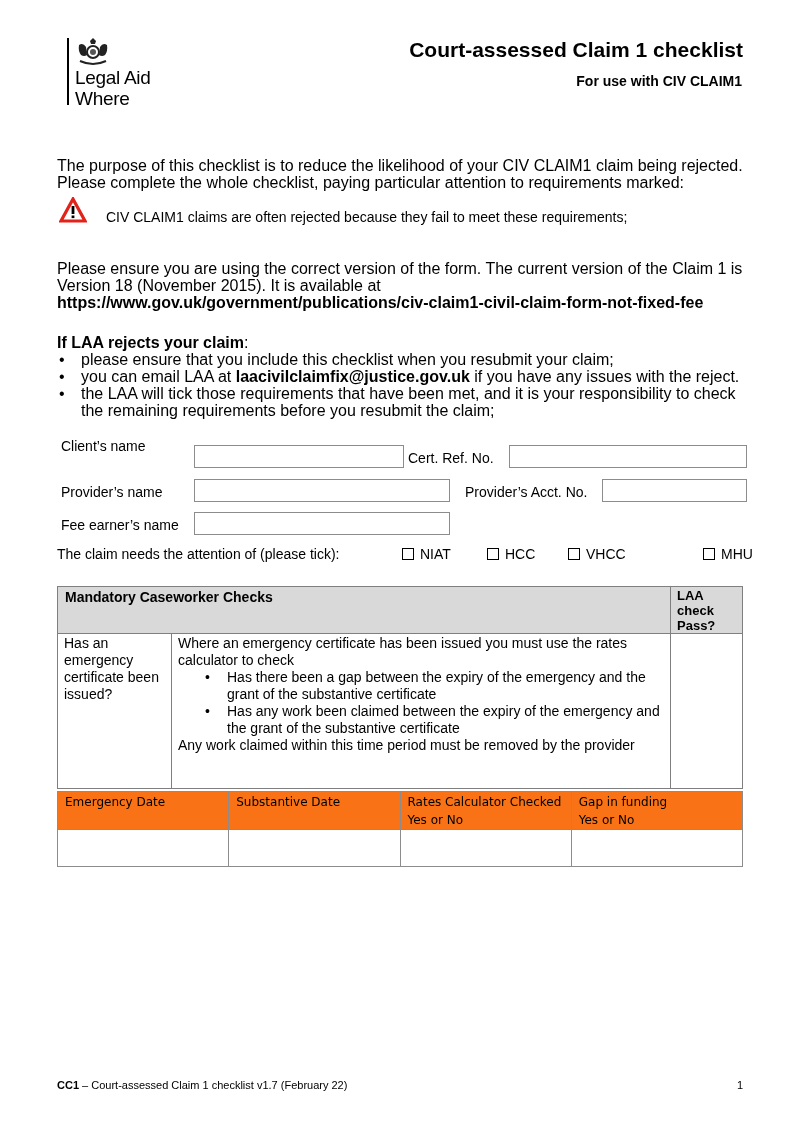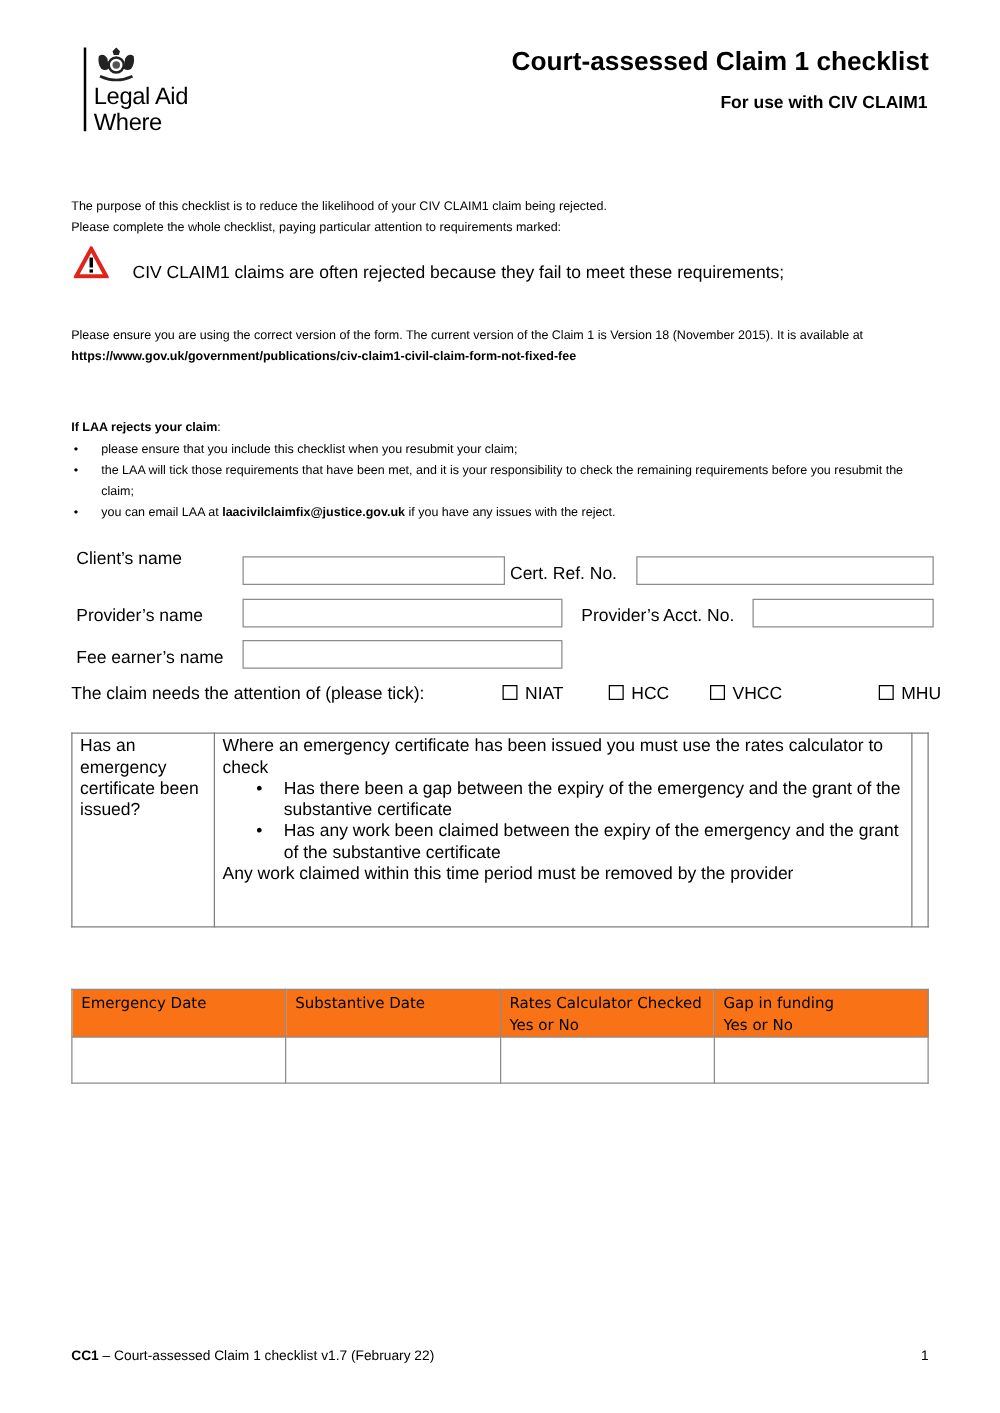--- a/index.html
+++ b/index.html
@@ -11,21 +11,21 @@
 
   
   .logo-bar { left: 67px; top: 38px; width: 2px; height: 67px; background: #000; }
   .crest { left: 76px; top: 37px; width: 34px; height: 30px; }
   .logo-text { left: 75px; top: 67px; font-size: 19px; line-height: 21px; letter-spacing: -0.3px; }
 
   
   .title { right: 57px; top: 38px; font-size: 21px; font-weight: bold; text-align: right; }
   .subtitle { right: 58px; top: 73px; font-size: 14px; font-weight: bold; text-align: left; }
 
-  .para { left: 57px; width: 690px; font-size: 10px; line-height: 17px; }
+  .para { left: 57px; width: 690px; font-size: 16px; line-height: 17px; }
   .bold { font-weight: bold; }
 
   .warn-icon { left: 59px; top: 197px; width: 28px; height: 26px; }
   .warn-text { left: 106px; top: 209px; font-size: 14px; }
 
   ul.bullets { margin: 0; padding: 0; list-style: none; }
   ul.bullets li { position: relative; padding-left: 24px; line-height: 17px; }
   ul.bullets li::before { content: "•"; position: absolute; left: 2px; top: 0; }
 
   
@@ -90,22 +90,22 @@
 <div class="abs warn-text">CIV CLAIM1 claims are often rejected because they fail to meet these requirements;</div>
 
 <div class="abs para" style="top:260px;">
   <span>Please ensure you are using the correct version of the form.  The current version of the Claim 1 is Version 18 (November 2015).  It is available at </span><span class="bold">https://www.gov.uk/government/publications/civ-claim1-civil-claim-form-not-fixed-fee</span>
 </div>
 
 <div class="abs para" style="top:334px;">
   <div style="line-height:17px;"><span class="bold">If LAA rejects your claim</span><span>:</span></div>
   <ul class="bullets">
     <li>please ensure that you include this checklist when you resubmit your claim;</li>
+    <li><span>you can email LAA at </span><span class="bold">laacivilclaimfix@justice.gov.uk</span><span> if you have any issues with the reject.</span></li>
     <li>the LAA will tick those requirements that have been met, and it is your responsibility to check the remaining requirements before you resubmit the claim;</li>
-    <li><span>you can email LAA at </span><span class="bold">laacivilclaimfix@justice.gov.uk</span><span> if you have any issues with the reject.</span></li>
   </ul>
 </div>
 
 <div class="abs flabel" style="left:61px; top:438px;">Client’s name</div>
 <div class="abs fbox" style="left:194px; top:445px; width:210px;"></div>
 <div class="abs flabel" style="left:408px; top:450px;">Cert. Ref. No.</div>
 <div class="abs fbox" style="left:509px; top:445px; width:238px;"></div>
 
 <div class="abs flabel" style="left:61px; top:484px;">Provider’s name</div>
 <div class="abs fbox" style="left:194px; top:479px; width:256px;"></div>
@@ -128,20 +128,27 @@
     <span class="box"></span>
     <span>VHCC</span>
   </div>
 <div class="abs cb" style="left:657px; top:546px;padding-left:46px;">
     <span class="box"></span>
     <span>MHU</span>
   </div>
 
 <table class="mtable">
   <tbody>
+      <tr>
+    <th colspan="2">Mandatory Caseworker Checks</th>
+    <th class="pass" style="width:72px;">
+      <div>LAA check</div>
+      <div>Pass?</div>
+    </th>
+  </tr>
   <tr style="height:155px;">
     <td style="width:101px;">Has an emergency certificate been issued?</td>
     <td>
       <div>Where an emergency certificate has been issued you must use the rates calculator to check</div>
       <ul class="inner-bullets">
         <li>Has there been a gap between the expiry of the emergency and the grant of the substantive certificate</li>
         <li>Has any work been claimed between the expiry of the emergency and the grant of the substantive certificate</li>
       </ul>
       <div>Any work claimed within this time period must be removed by the provider</div>
     </td>

